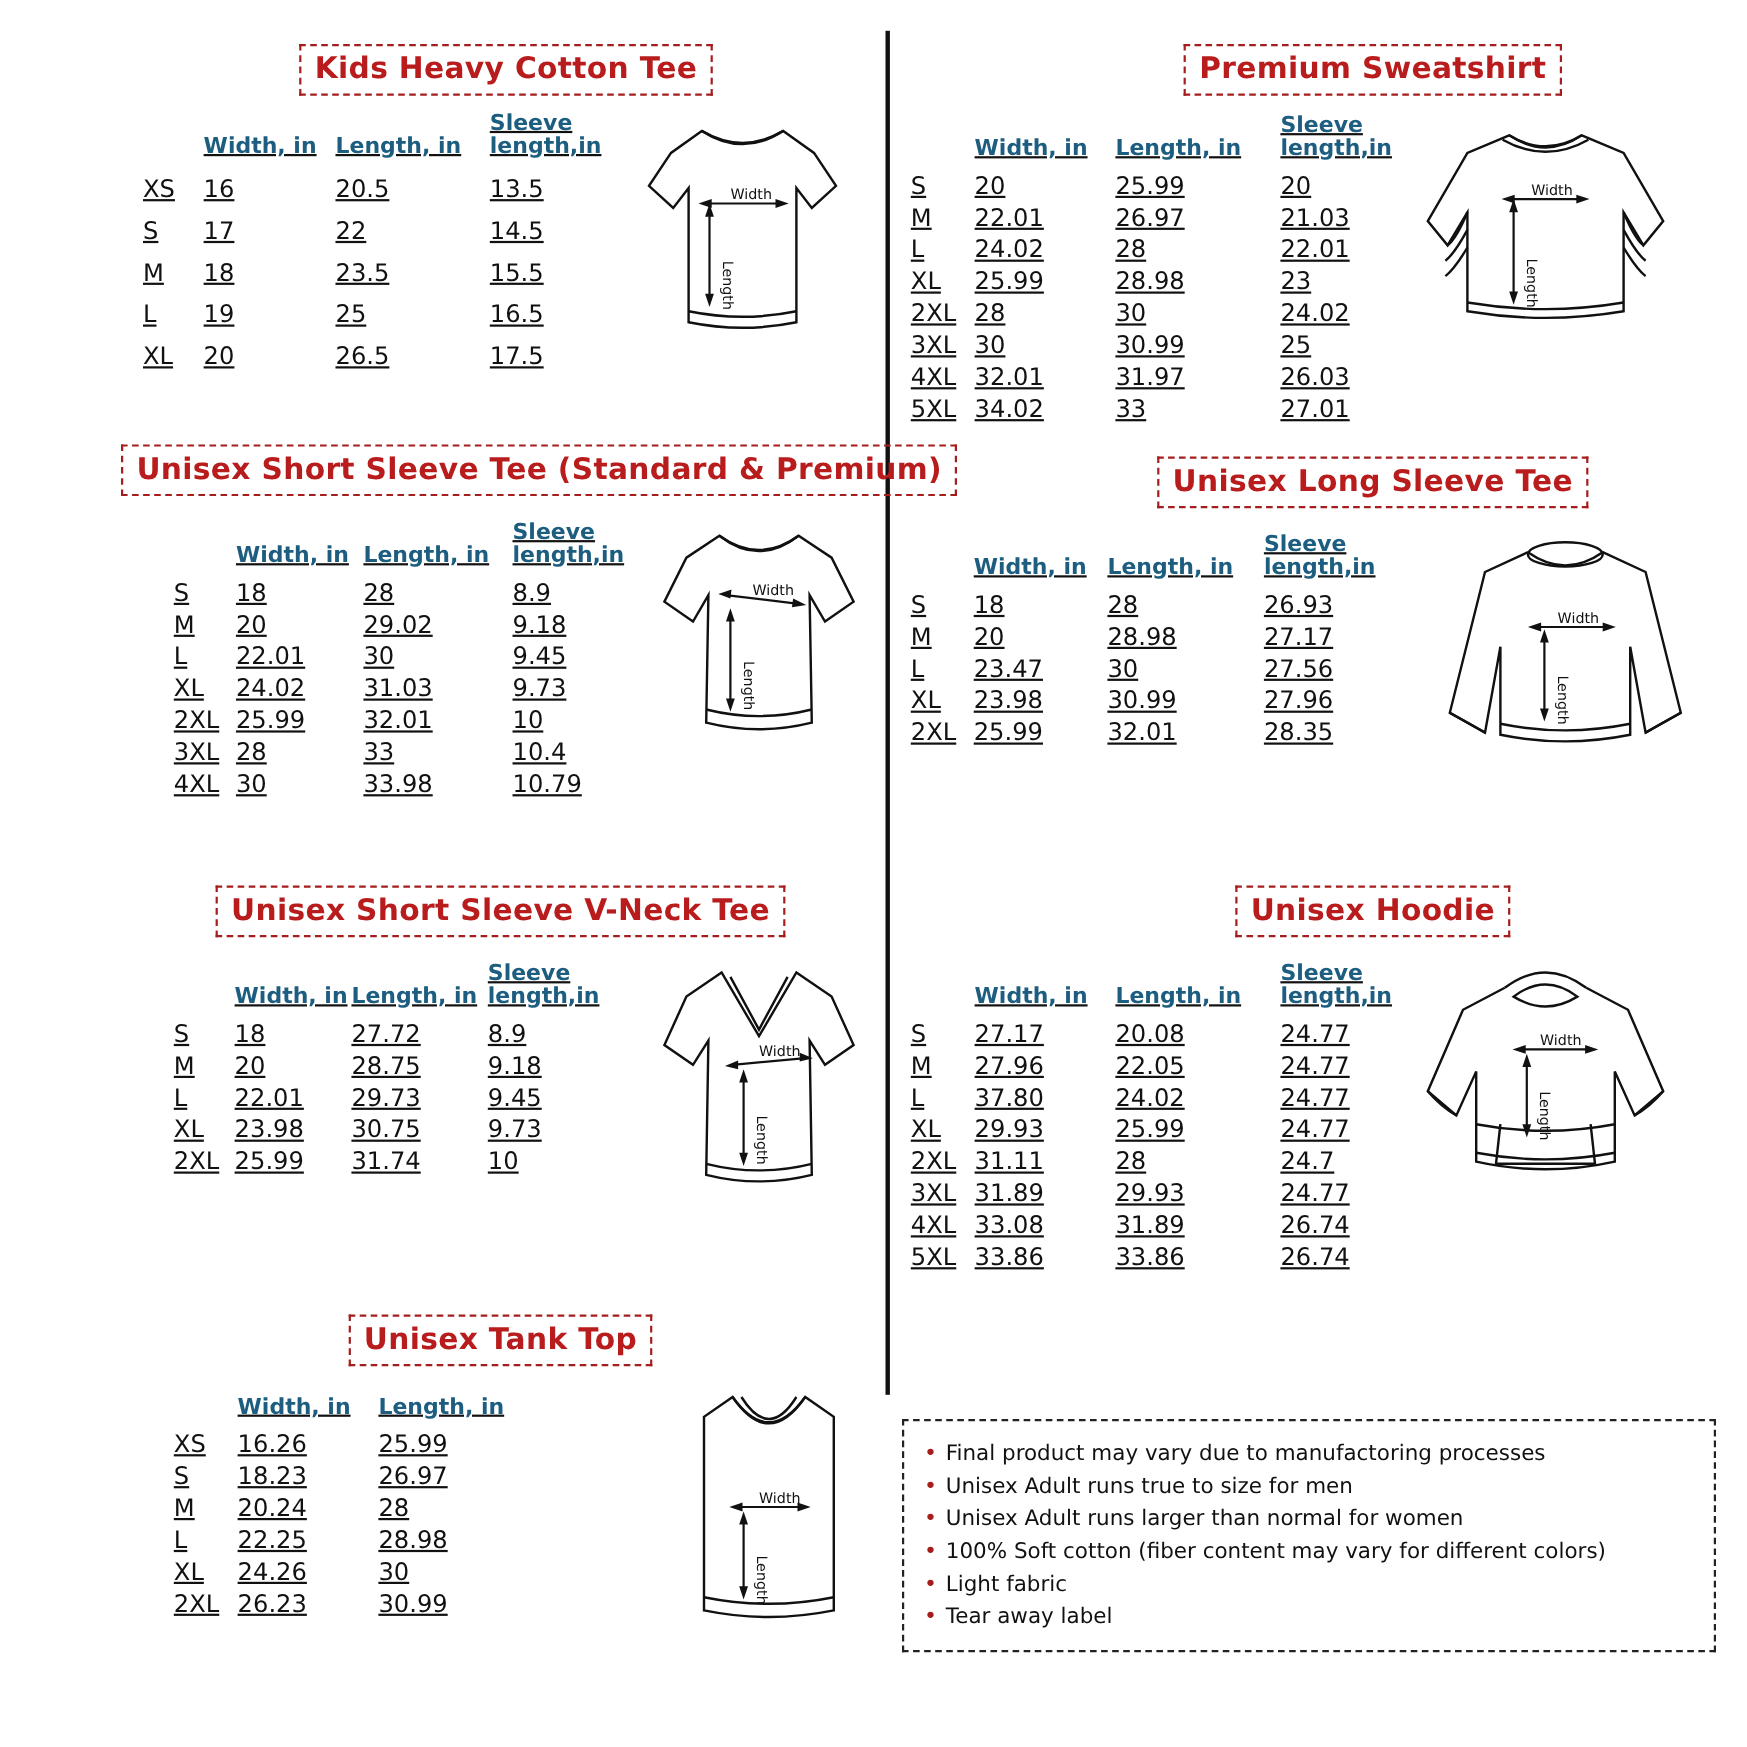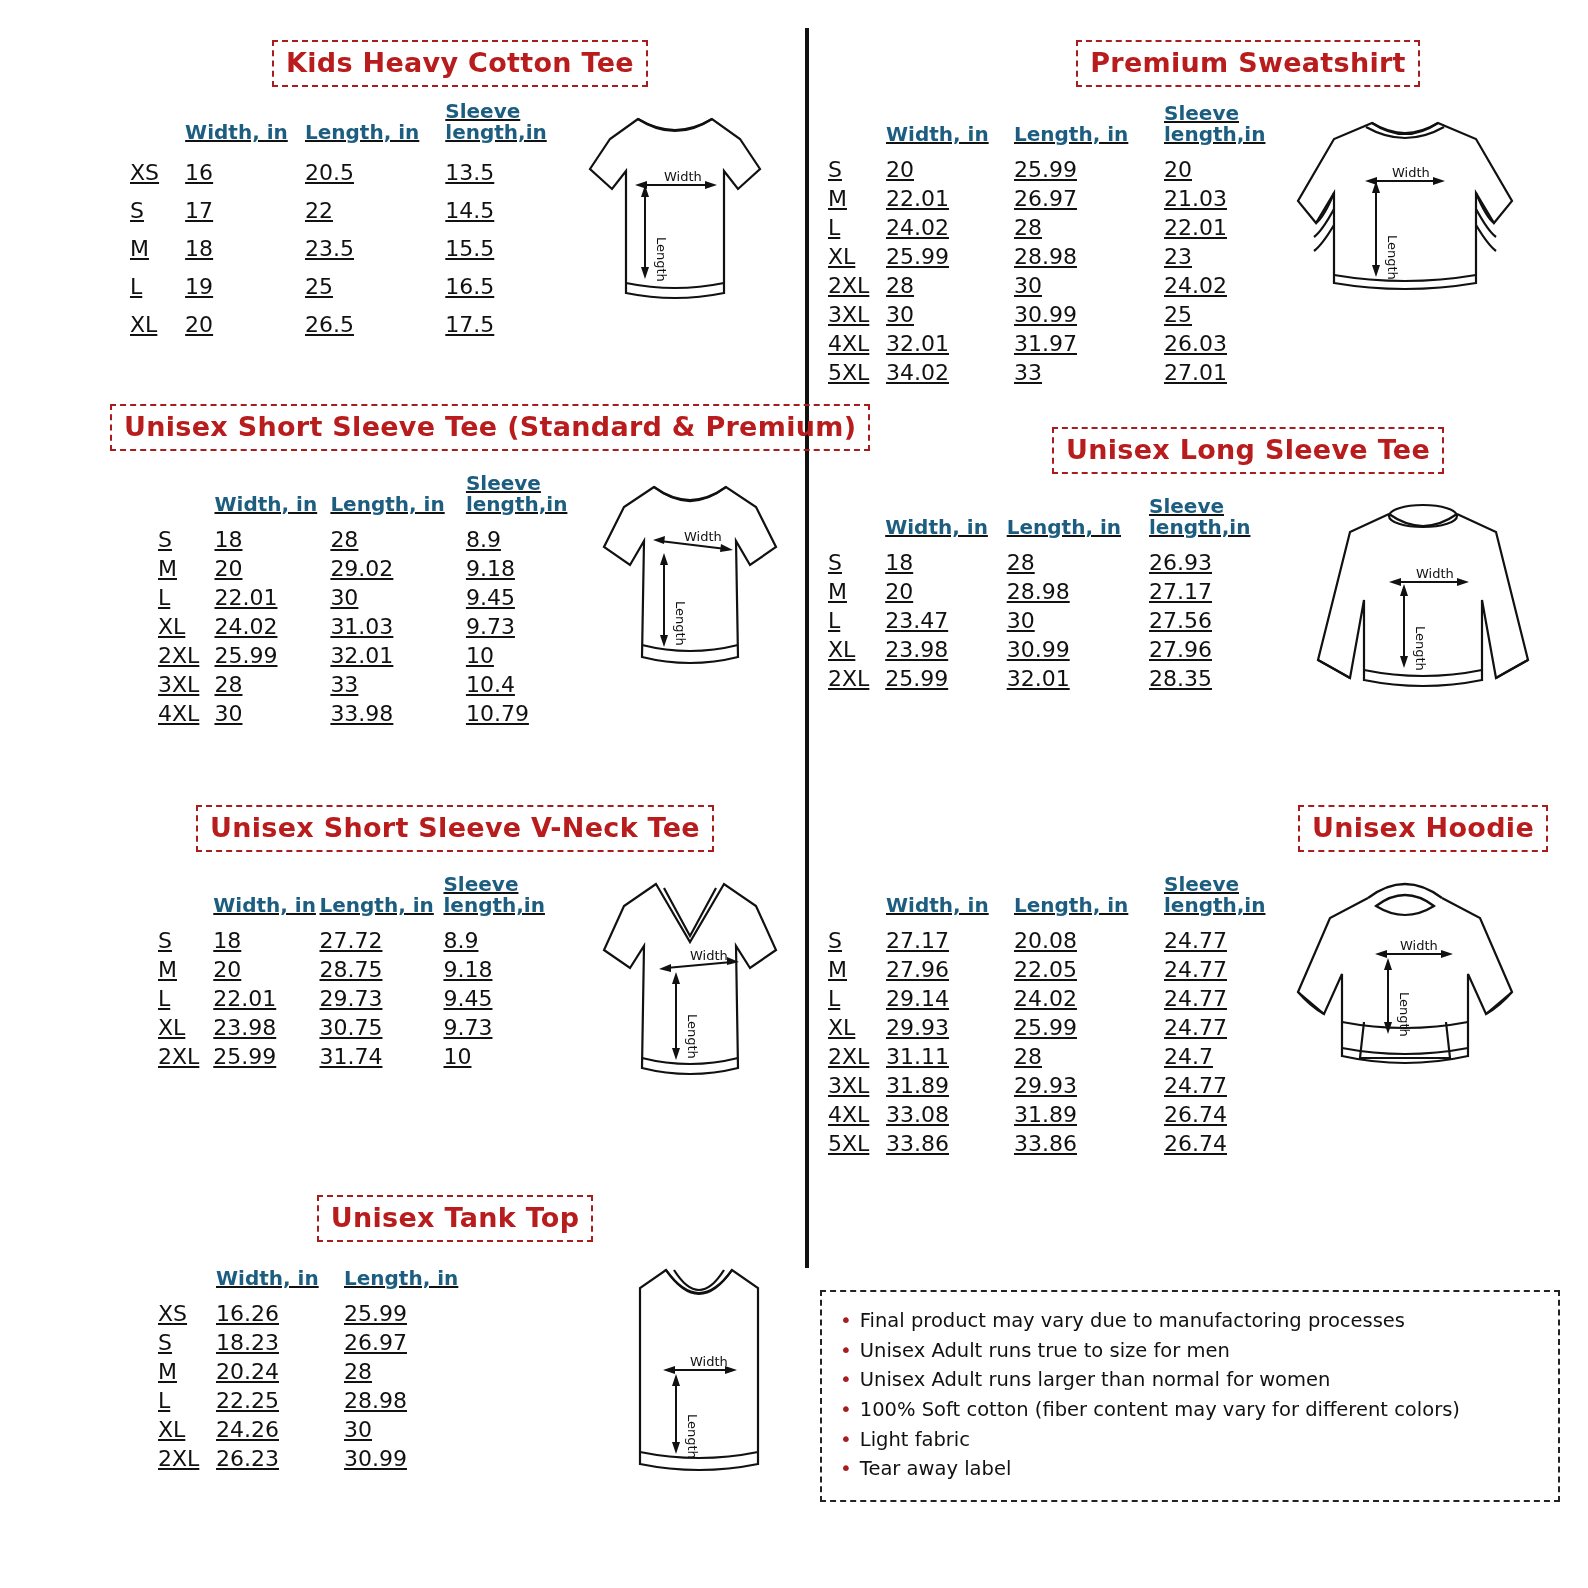--- a/index.html
+++ b/index.html
@@ -323,21 +323,21 @@
             <polygon points="153,89 141,83 140,91" fill="#111" stroke="none"></polygon>
             <polygon points="73,79 85,75 84,83" fill="#111" stroke="none"></polygon>
           </g>
           <text x="104" y="80">Width</text>
           <text transform="translate(96,140) rotate(90)">Length</text>
         </svg>
       </div>
     </div>
   </div>
 
-  <div class="block" style="left:828px;top:415px;width:720px;margin-top:12px;">
+  <div class="block" style="left:828px;top:415px;width:720px;">
     <div class="title-wrap" style="padding-left:120px;">
       <span class="title">Unisex Long Sleeve Tee</span>
     </div>
     <div class="row">
       <table class="tbl" style="margin-top:22px;">
         <thead>
           <tr>
             <th class="col-size"></th>
             <th class="col-w">Width, in</th>
             <th class="col-l">Length, in</th>
@@ -463,21 +463,21 @@
             <polygon points="79,107 91,102 91,110" fill="#111" stroke="none"></polygon>
           </g>
           <text x="110" y="98">Width</text>
           <text transform="translate(108,152) rotate(90)">Length</text>
         </svg>
       </div>
     </div>
   </div>
 
   <div class="block" style="left:828px;top:805px;width:720px;">
-    <div class="title-wrap" style="padding-left:120px;text-align:right;">
+    <div class="title-wrap" style="padding-left:120px;">
       <span class="title">Unisex Hoodie</span>
     </div>
     <div class="row">
       <table class="tbl" style="margin-top:22px;">
         <thead>
           <tr>
             <th class="col-size"></th>
             <th class="col-w">Width, in</th>
             <th class="col-l">Length, in</th>
             <th class="col-s">Sleeve length,in</th>
@@ -491,21 +491,21 @@
               <td>24.77</td>
             </tr>
           <tr>
               <td class="size">M</td>
               <td>27.96</td>
               <td>22.05</td>
               <td>24.77</td>
             </tr>
           <tr>
               <td class="size">L</td>
-              <td>29.14</td>
+              <td>37.80</td>
               <td>24.02</td>
               <td>24.77</td>
             </tr>
           <tr>
               <td class="size">XL</td>
               <td>29.93</td>
               <td>25.99</td>
               <td>24.77</td>
             </tr>
           <tr>

